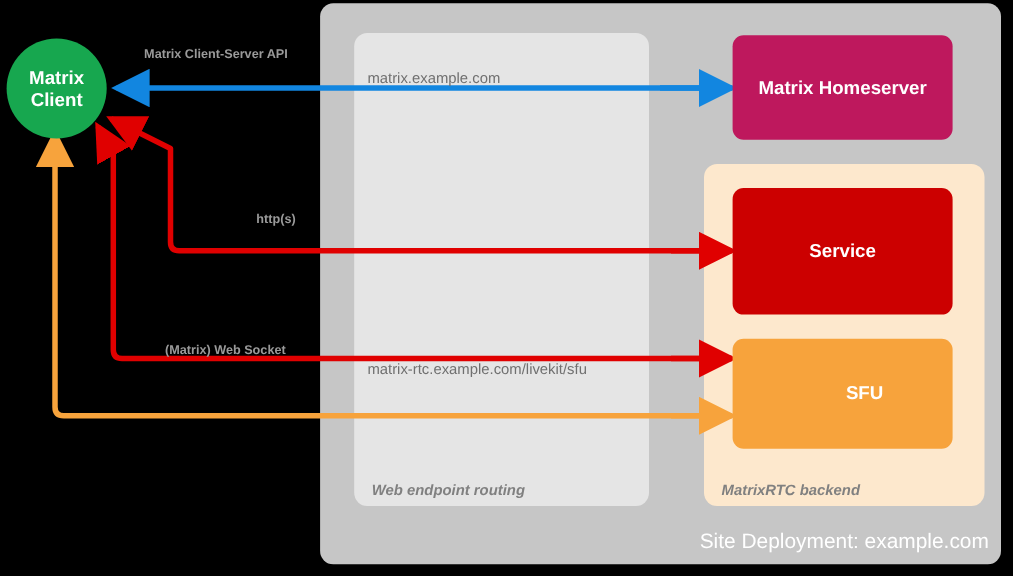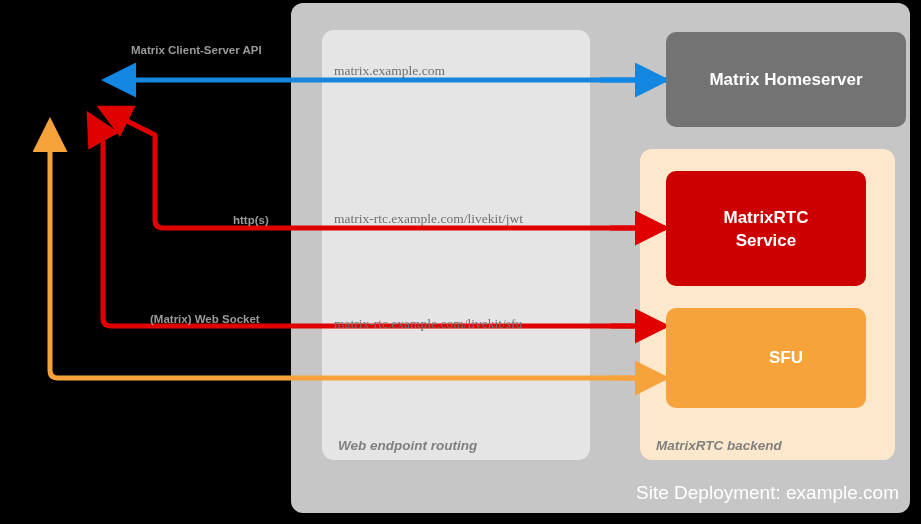--- a/index.html
+++ b/index.html
@@ -5,48 +5,48 @@
   html,body{margin:0;padding:0;background:#000;}
   #stage{position:relative;width:921px;height:524px;background:#000000;
          font-family:"Liberation Sans",sans-serif;overflow:hidden;}
   #svg{position:absolute;left:0;top:0;width:921px;height:524px;}
 
   .node{position:absolute;box-sizing:border-box;display:flex;align-items:center;
         justify-content:center;text-align:center;color:#fff;font-weight:bold;}
 
   #client{left:6px;top:35px;width:91px;height:91px;border-radius:50%;
           background:#17a74f;font-size:17px;line-height:20px;}
-  #homeserver{left:666px;top:32px;width:240px;height:95px;border-radius:10px;
-              background:#737373;font-size:17px;}
+  #homeserver{left:666px;top:32px;width:200px;height:95px;border-radius:10px;
+              background:#be185d;font-size:17px;}
   #authsvc{left:666px;top:171px;width:200px;height:115px;border-radius:10px;
            background:#cc0000;font-size:17px;line-height:23px;}
   #sfu{left:666px;top:308px;width:200px;height:100px;border-radius:10px;
        background:#f7a33c;font-size:17px;padding-left:40px;}
 
   .container{position:absolute;box-sizing:border-box;border-radius:12px;}
   #outer{left:291px;top:3px;width:619px;height:510px;background:#c6c6c6;}
   #webrouting{left:322px;top:30px;width:268px;height:430px;background:#e5e5e5;}
   #rtcbackend{left:640px;top:149px;width:255px;height:311px;background:#fde8cd;}
 
   .clabel{position:absolute;font-weight:bold;font-size:13.5px;color:#808080;font-style:italic;}
   #lbl-web{left:338px;top:438px;}
   #lbl-rtc{left:656px;top:438px;}
   #lbl-site{position:absolute;right:22px;top:482px;font-weight:normal;
             font-size:19px;color:#ffffff;}
 
-  .urltext{position:absolute;font-family:Liberation Serif, serif;
+  .urltext{position:absolute;font-family:Liberation Sans, sans-serif;
            font-size:13.5px;color:#707070;white-space:nowrap;}
   #url-0{left:334px;top:63px;}
   #url-1{left:334px;top:211px;}
-  #url-2{left:334px;top:316px;}
+  #url-2{left:334px;top:328px;}
 
   .flowlabel{position:absolute;font-weight:bold;font-size:11.5px;
              color:#9a9a9a;white-space:nowrap;}
   #flb-0{left:131px;top:44px;text-align:right;}
-  #flb-1{left:233px;top:214px;}
+  #flb-1{left:233px;top:194px;}
   #flb-2{left:150px;top:313px;}
   #flb-3{left:63px;top:366px;}
 </style>
 </head>
 <body>
 
 <div id="stage">
 
   <div class="container" id="outer"></div>
   <div class="container" id="webrouting"></div>
@@ -71,41 +71,45 @@
     <path d="M665,228 L163,228 Q155,228 155,220 L155,135 L101,108" fill="none" stroke="#e00000" stroke-width="5" stroke-linejoin="round" marker-end="url(#ahRed)"></path>
     <line x1="610" y1="228" x2="665" y2="228" stroke="#e00000" stroke-width="5" marker-end="url(#ahRed)"></line>
 
     <path d="M665,326 L111,326 Q103,326 103,318 L103,140 L89,115" fill="none" stroke="#e00000" stroke-width="5" stroke-linejoin="round" marker-end="url(#ahRed)"></path>
     <line x1="610" y1="326" x2="665" y2="326" stroke="#e00000" stroke-width="5" marker-end="url(#ahRed)"></line>
 
     <path d="M665,378 L58,378 Q50,378 50,370 L50,122" fill="none" stroke="#f7a33c" stroke-width="5" stroke-linejoin="round" marker-end="url(#ahOrange)"></path>
     <line x1="610" y1="378" x2="665" y2="378" stroke="#f7a33c" stroke-width="5" marker-end="url(#ahOrange)"></line>
   </svg>
 
+  <div class="node" id="client">
+    <div>
+      <div>Matrix</div>
+      <div>Client</div>
+    </div>
+  </div>
 
   <div class="node" id="homeserver">
     <span>Matrix Homeserver</span>
   </div>
 
   <div class="node" id="authsvc">
     <div>
-      <div>MatrixRTC</div>
       <div>Service</div>
     </div>
   </div>
 
   <div class="node" id="sfu">
     <span>SFU</span>
   </div>
 
   <div class="clabel" id="lbl-web">Web endpoint routing</div>
   <div class="clabel" id="lbl-rtc">MatrixRTC backend</div>
   <div id="lbl-site">Site Deployment: example.com</div>
 
   <div class="urltext" id="url-0">matrix.example.com</div>
-  <div class="urltext" id="url-1">matrix-rtc.example.com/livekit/jwt</div>
   <div class="urltext" id="url-2">matrix-rtc.example.com/livekit/sfu</div>
 
   <div class="flowlabel" id="flb-0">Matrix Client-Server API</div>
   <div class="flowlabel" id="flb-1">http(s)</div>
   <div class="flowlabel" id="flb-2">(Matrix) Web Socket</div>
 
 </div>
 
 </body></html>

